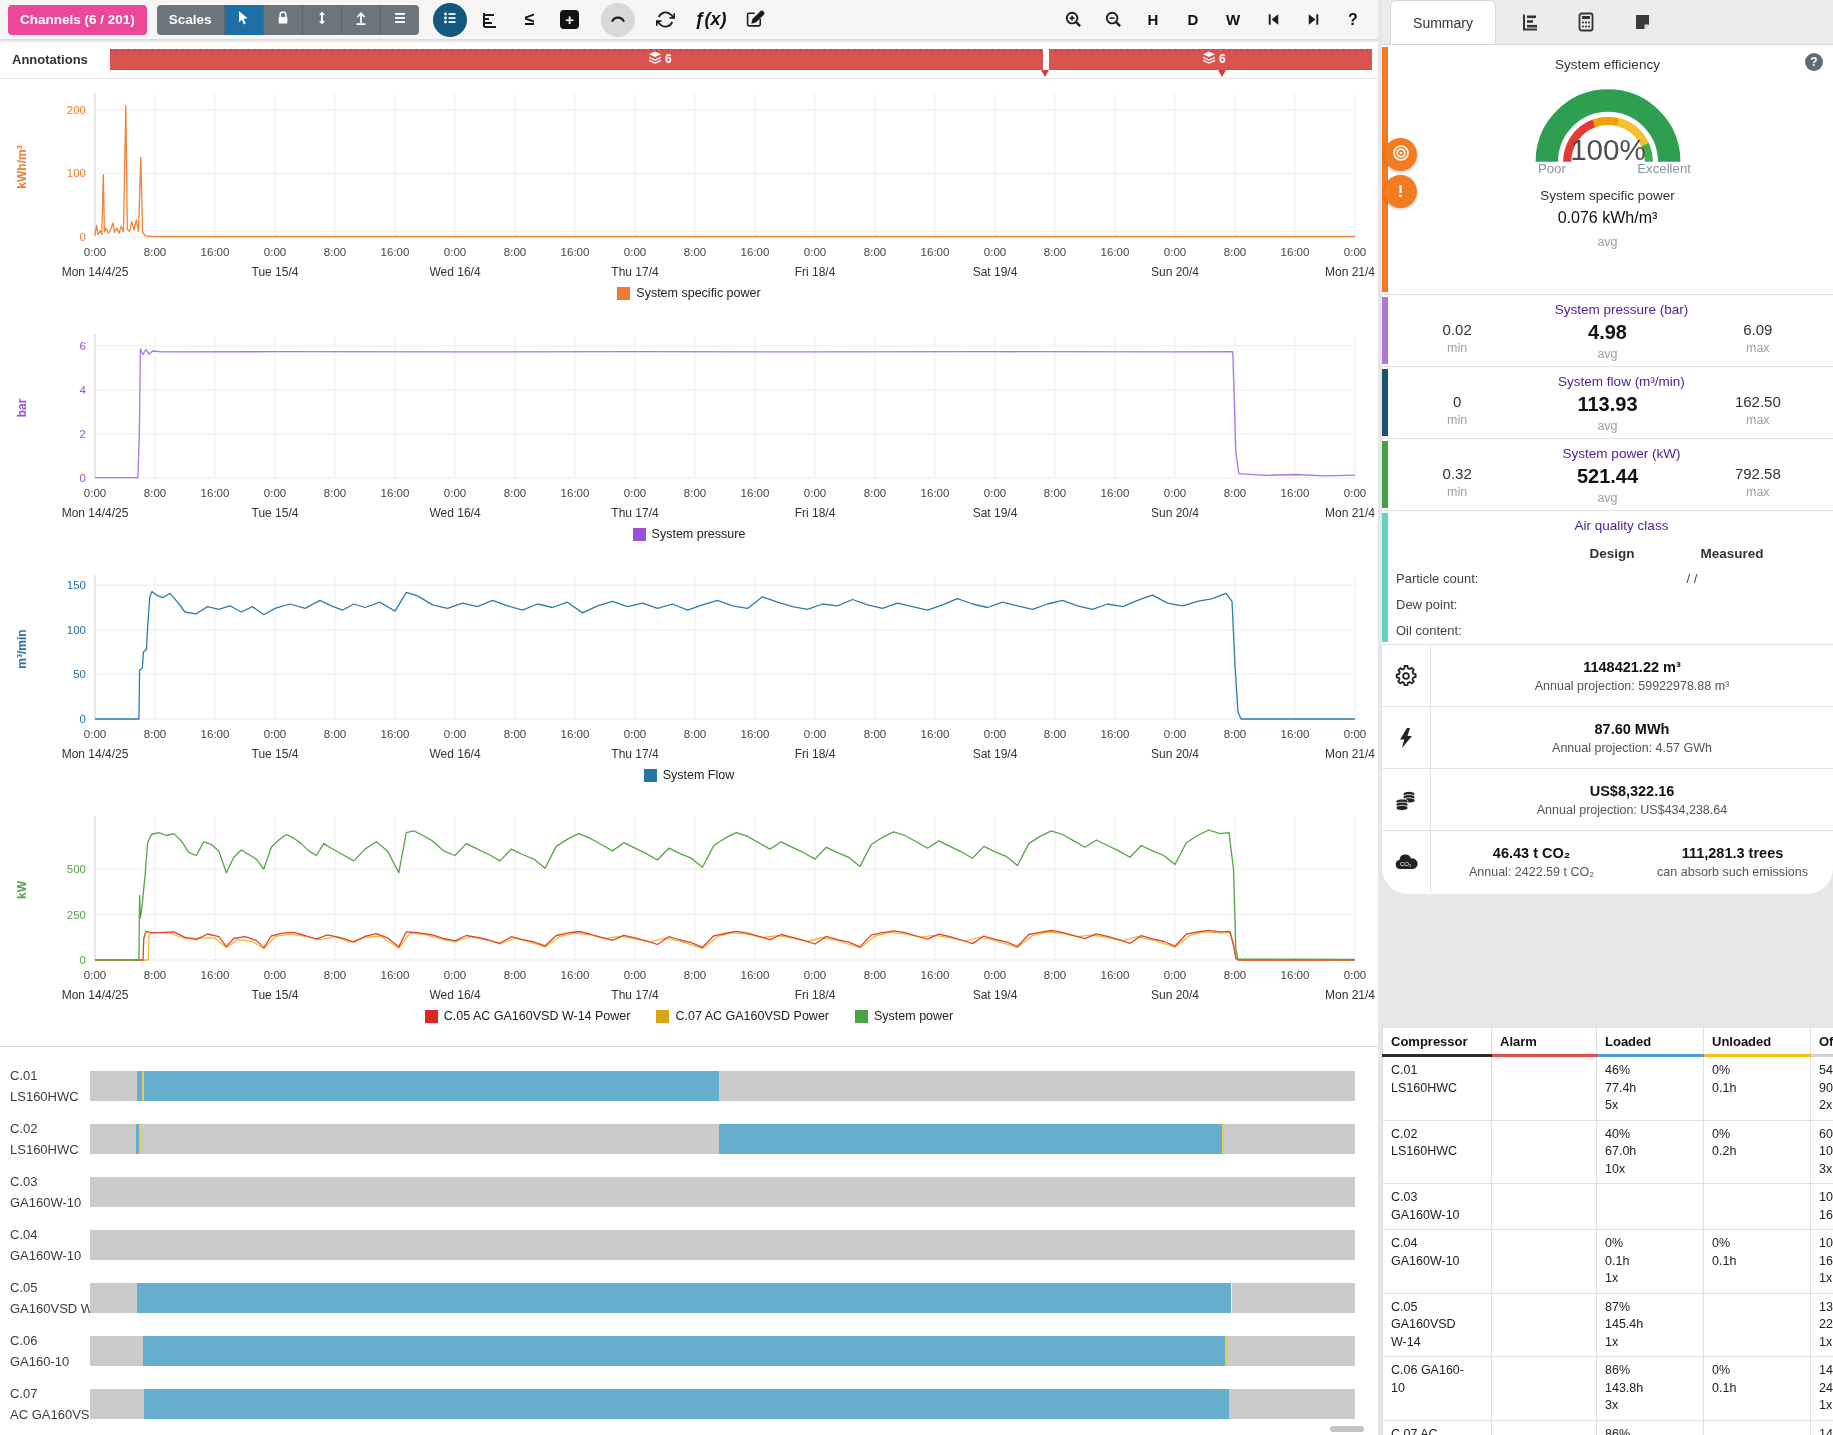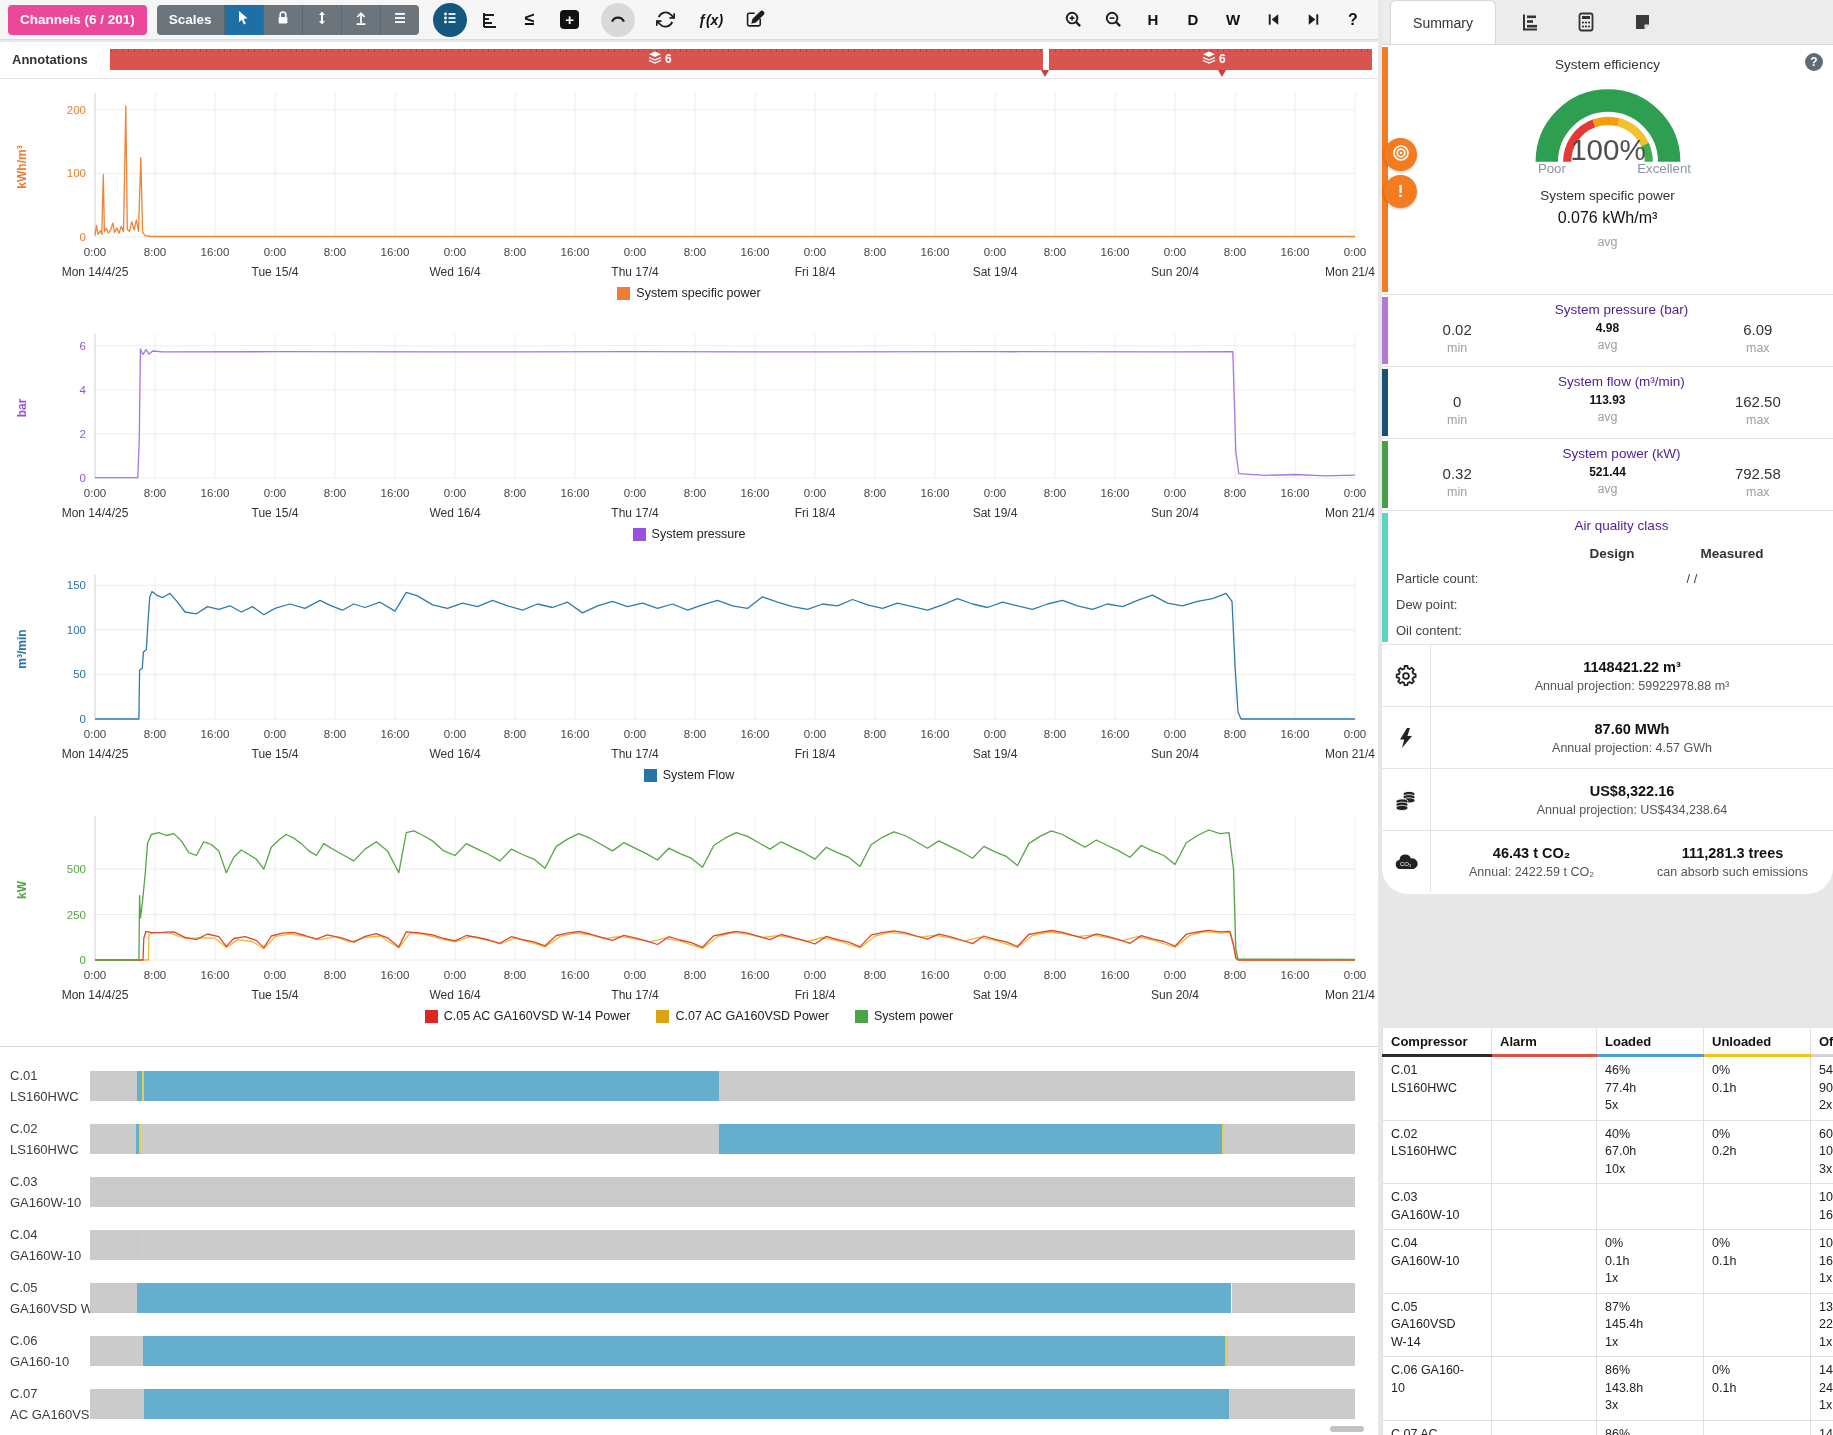--- a/index.html
+++ b/index.html
@@ -69,21 +69,21 @@
             color:#fff;font-size:12px;font-weight:bold;display:flex;align-items:center;justify-content:center;cursor:pointer;}
   .gauge-wrap{text-align:center;margin-top:2px;}
   .metric-title{text-align:center;font-size:13.5px;color:#333;margin-top:8px;}
   .metric-value{text-align:center;font-size:16px;font-weight:normal;color:#111;margin-top:6px;}
   .metric-sub{text-align:center;font-size:12.5px;color:#9aa0a6;margin-top:8px;}
   .stat{height:72px;}
   .stat-title{text-align:center;font-size:13.5px;color:#4c1d95;padding-top:7px;margin-left:28px;}
   .stat-vals{display:flex;margin-top:4px;}
   .stat-vals>div{flex:1;text-align:center;}
   .sv{font-size:15px;color:#333;}
-  .sv.avg{font-weight:bold;color:#111;font-size:12px;}
+  .sv.avg{font-weight:bold;color:#111;font-size:20px;}
   .sl{font-size:12.5px;color:#9aa0a6;margin-top:3px;}
   .airq{height:134px;}
   .aq-head{position:absolute;top:35px;left:0;right:0;}
   .aq-design{position:absolute;left:170px;width:120px;text-align:center;font-weight:bold;font-size:13.5px;color:#333;}
   .aq-measured{position:absolute;left:290px;width:120px;text-align:center;font-weight:bold;font-size:13.5px;color:#333;}
   .aq-row{position:absolute;left:14px;font-size:13px;color:#444;}
   .aq-val{position:absolute;left:255px;width:110px;text-align:center;font-size:13px;color:#444;}
   .card{height:62px;display:flex;}
   .card-icon{width:48px;border-right:1px solid #e4e4e4;display:flex;align-items:center;justify-content:center;flex:none;}
   .card-body{flex:1;display:flex;flex-direction:column;align-items:center;justify-content:center;}
@@ -184,21 +184,21 @@
     </span>
   </div>
   <div class="tb-icon" style="margin-left:8px;">
     <svg width="19" height="19" viewBox="0 0 24 24" fill="none" stroke="#1d1d1d" stroke-width="2.2">
         <polyline points="23 4 23 10 17 10"></polyline>
         <polyline points="1 20 1 14 7 14"></polyline>
         <path d="M3.51 9a9 9 0 0 1 14.85-3.36L23 10M1 14l4.64 4.36A9 9 0 0 0 20.49 15"></path>
       </svg>
   </div>
   <div class="tb-icon" style="width:44px;">
-    <span class="tb-text" style="font-style:italic;font-size:14px;">ƒ(x)</span>
+    <span class="tb-text" style="font-style:italic;font-size:18px;">ƒ(x)</span>
   </div>
   <div class="tb-icon">
     <svg width="19" height="19" viewBox="0 0 24 24" fill="none" stroke="#1d1d1d" stroke-width="2">
         <path d="M11 4H4a2 2 0 0 0-2 2v12a2 2 0 0 0 2 2h12a2 2 0 0 0 2-2v-7"></path>
         <path d="M18.5 2.5a2.12 2.12 0 0 1 3 3L12 15l-4 1 1-4 9.5-9.5z" fill="#1d1d1d"></path>
       </svg>
   </div>
   <div class="tb-right">
     <div class="tb-icon">
       <svg width="19" height="19" viewBox="0 0 20 20">

